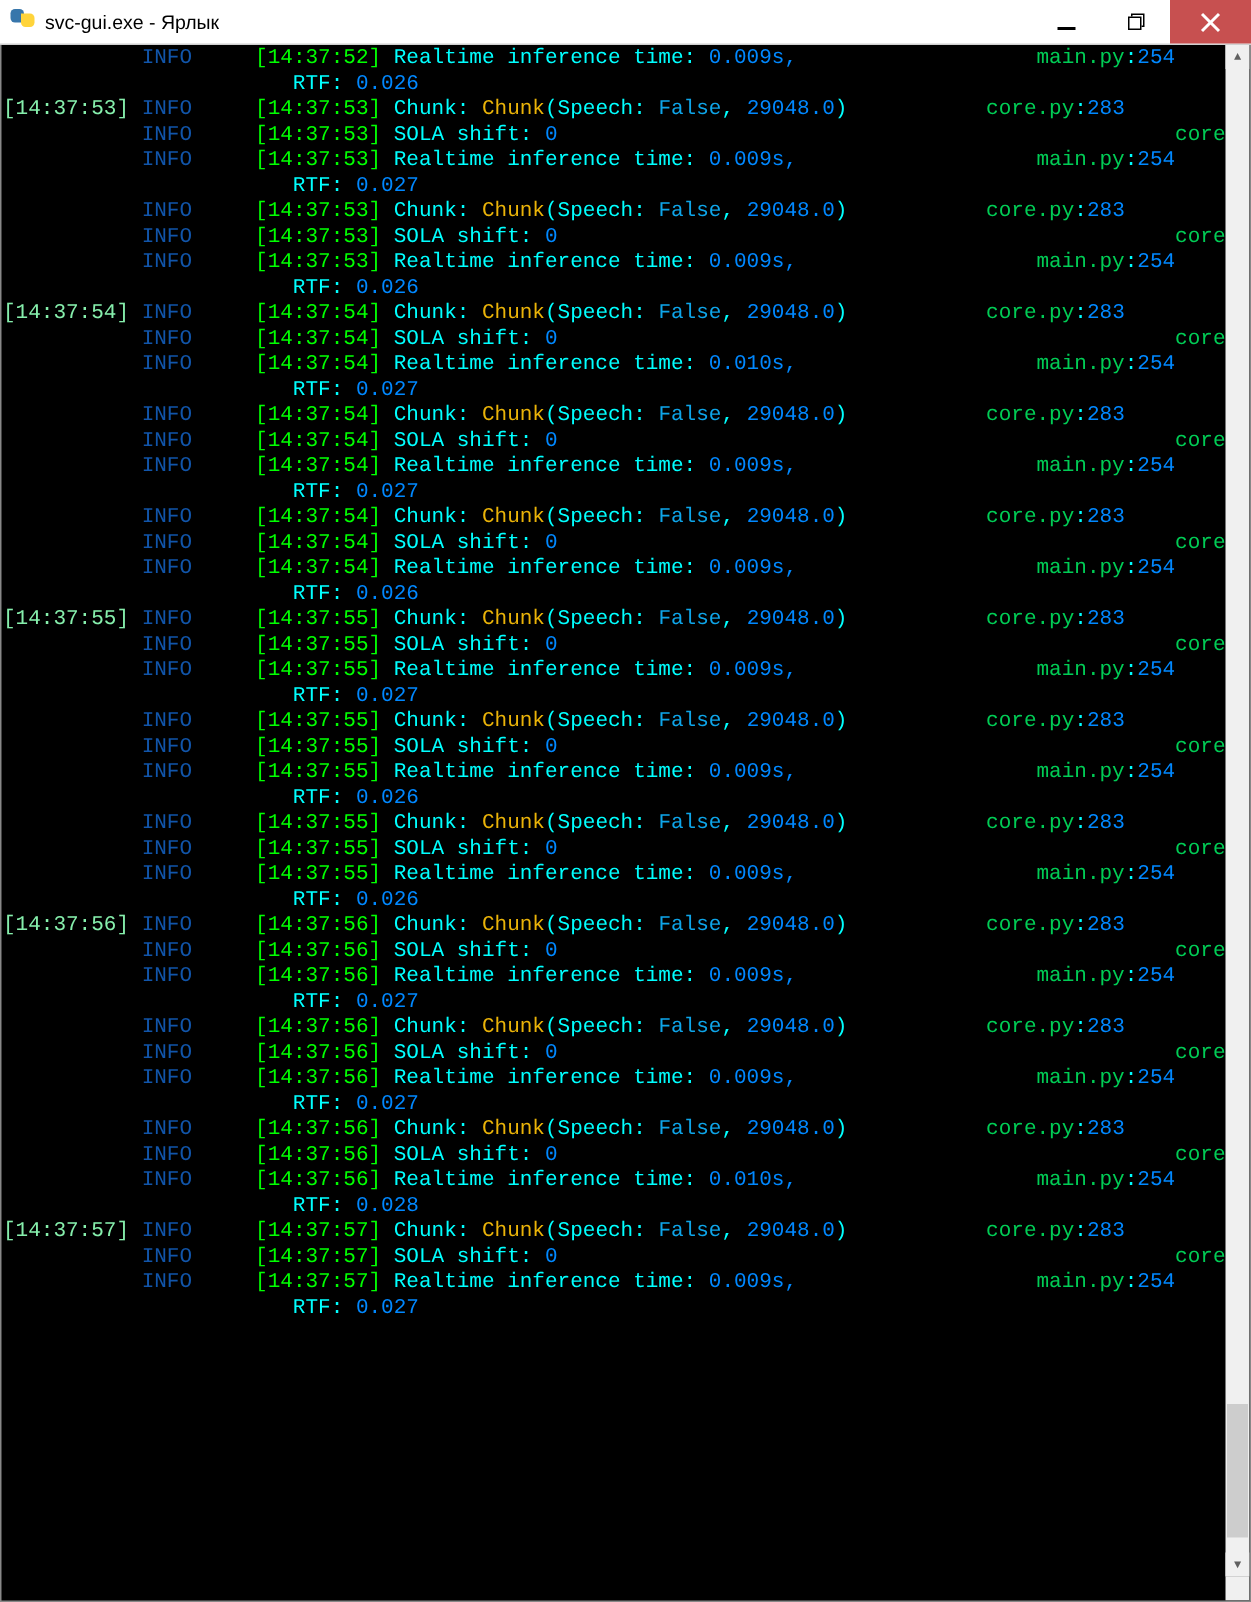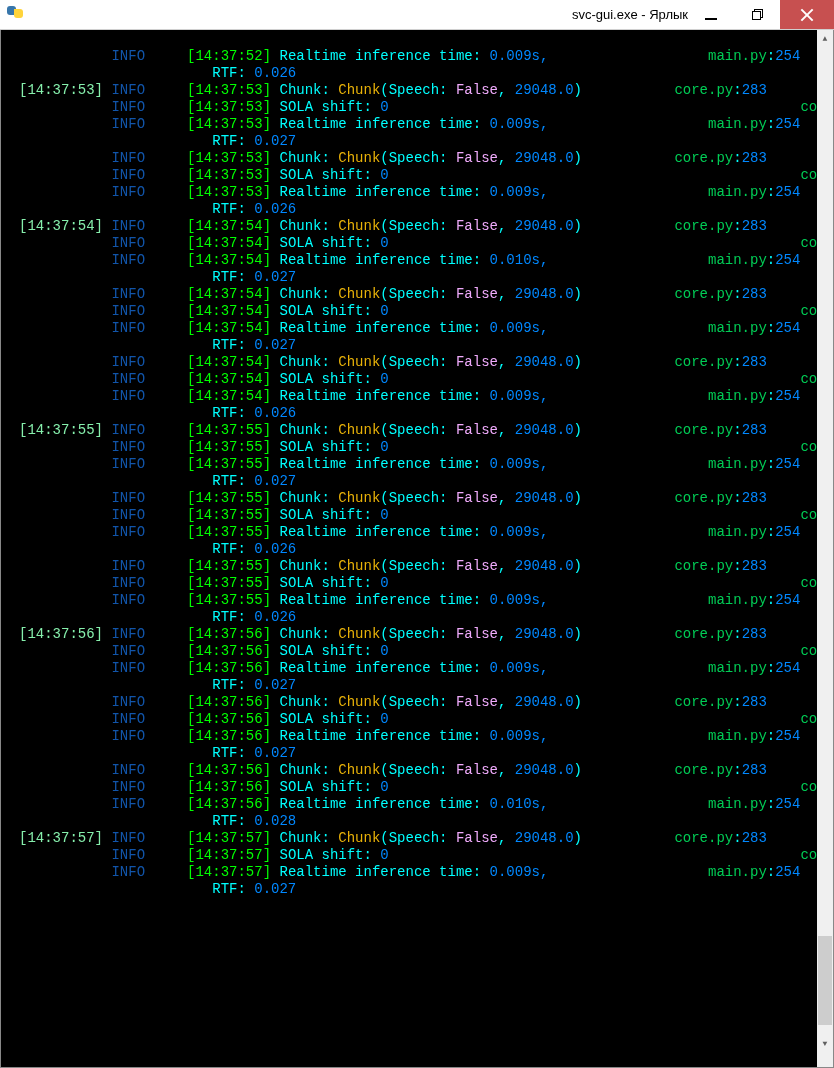--- a/index.html
+++ b/index.html
@@ -17,21 +17,21 @@
     background:#fff;
     border-bottom:1px solid #d0d0d0;
     display:flex;align-items:center;
     box-sizing:border-box;
   }
   .titlebar .app-icon{
     width:30px;text-align:center;
     font-size:16px;
   }
   .titlebar .title{
-    flex:1;text-align:right;
+    flex:1;text-align:left;
     font:13px "Segoe UI",Tahoma,sans-serif;
     color:#000;
   }
   .tb-btns{display:flex;height:100%;}
   .tb-btn{
     width:46px;height:100%;
     display:flex;align-items:center;justify-content:center;
     font:14px "Segoe UI",sans-serif;
     color:#000;
   }
@@ -67,21 +67,21 @@
   }
   
   .console-wrap{
     flex:1;background:#000;position:relative;
     border:1px solid #888;border-top:none;
     box-sizing:border-box;
     overflow:hidden;
   }
   .console{
     position:absolute;left:0;right:16px;top:0;bottom:0;
-    padding:18px;box-sizing:border-box;
+    padding:1px;box-sizing:border-box;
     font-size:14px;line-height:17px;
     white-space:pre;
     overflow:hidden;
   }
   .scrollbar{
     position:absolute;right:0;top:0;bottom:16px;width:16px;
     background:#f0f0f0;
   }
   .sb-corner{
     position:absolute;right:0;bottom:0;width:16px;height:16px;background:#f0f0f0;
@@ -97,21 +97,21 @@
     background:#cdcdcd;
   }
   .sb-btn.down{position:absolute;bottom:0;}
   
   .ts{color:#86efac}          
   .lvl{color:#15a}         
   .br{color:#0f0}          
   .time{color:#0f0}        
   .cyan{color:#0ff}
   .mag{color:#eab308}
-  .red{color:#f0abfc}
+  .red{color:#0ea5e9}
   .blue{color:#08f}
   .grn{color:#0c5}
   .line{display:block}
 </style>
 </head>
 <body>
 
 <div class="titlebar">
   <div class="app-icon"><span class="py-icon"></span></div>
   <div class="title">svc-gui.exe - Ярлык</div>

